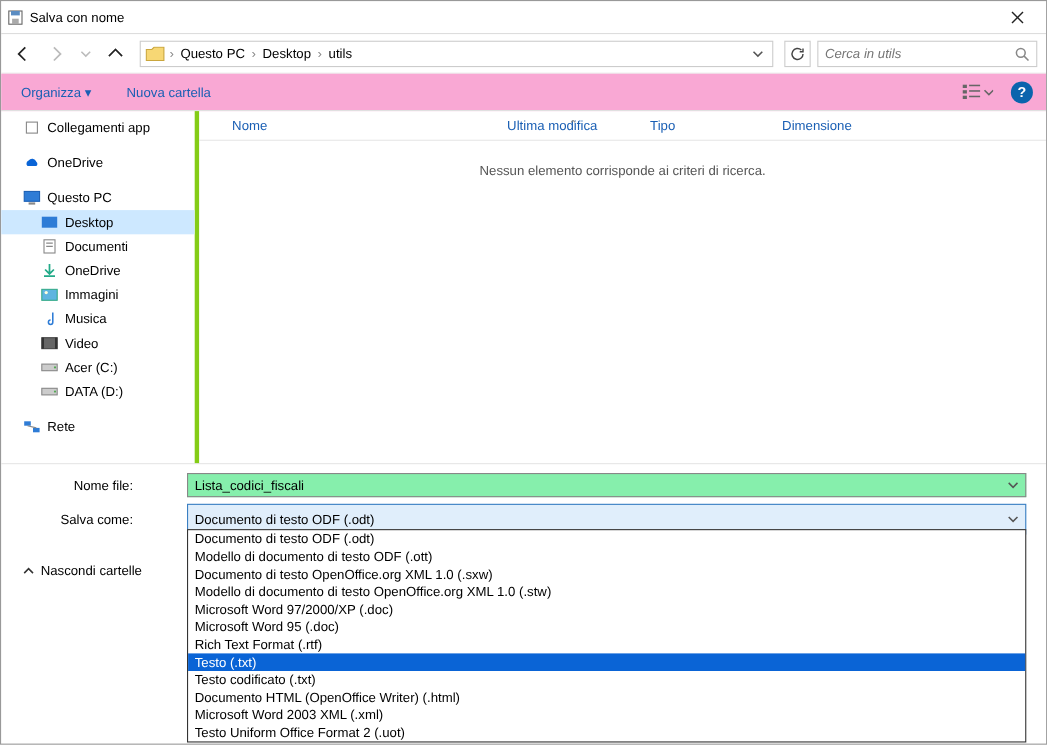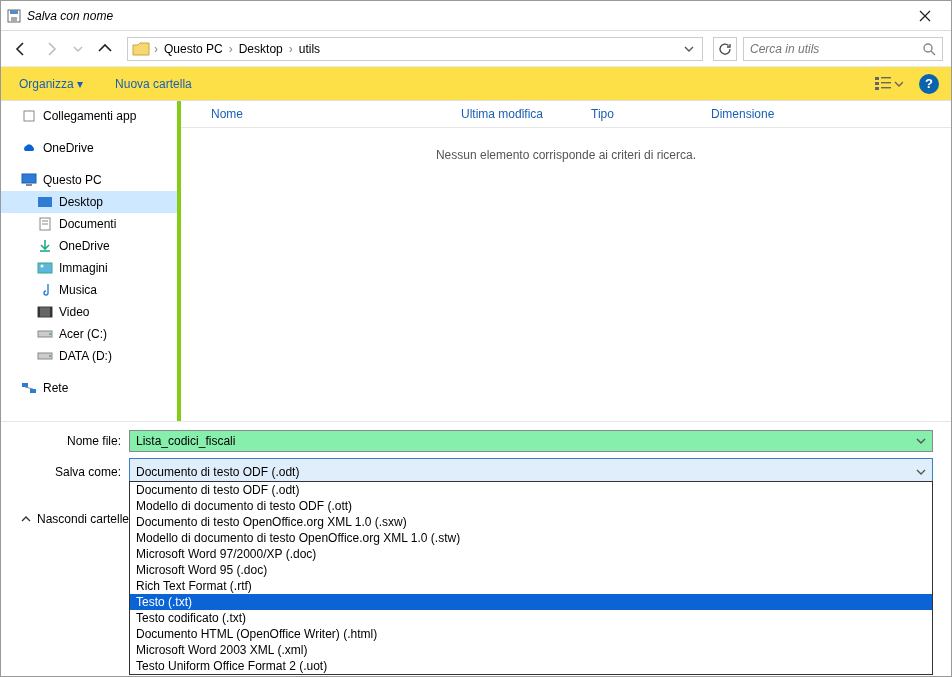--- a/index.html
+++ b/index.html
@@ -15,21 +15,21 @@
       border: 1px solid #999;
     }
     .titlebar {
       height: 30px;
       display: flex;
       align-items: center;
       padding: 0 6px;
       border-bottom: 1px solid #ddd;
     }
     .titlebar .icon-save { margin-right: 6px; }
-    .titlebar .title { flex: 1; font-size: 12px; font-style: italic; }
+    .titlebar .title { flex: 1; font-size: 12px; }
     .titlebar .close-btn {
       width: 40px; height: 28px;
       display: flex; align-items: center; justify-content: center;
       cursor: pointer;
     }
     .navbar {
       height: 36px;
       display: flex;
       align-items: center;
       padding: 0 8px;
@@ -75,21 +75,21 @@
       font-size: 12px;
       font-style: italic;
       color: #888;
     }
     .toolbar {
       height: 34px;
       display: flex;
       align-items: center;
       padding: 0 12px;
       border-bottom: 1px solid #e0e0e0;
-      background: #fde047;
+      background: #f9a8d4;
     }
     .toolbar .tb-item { color: #1a5fb4; cursor: pointer; padding: 4px 6px; }
     .toolbar .tb-sep { width: 20px; }
     .toolbar .spacer { flex: 1; }
     .toolbar .view-icon, .toolbar .help-icon {
       padding: 4px 6px;
       cursor: pointer;
     }
     .help-icon {
       width: 20px; height: 20px;
@@ -147,20 +147,21 @@
       font-size: 12px;
     }
     .bottom {
       padding: 8px 18px;
       border-top: 1px solid #e6e6e6;
     }
     .frow {
       display: flex;
       align-items: center;
       margin-bottom: 6px;
+      gap: 41px;
     }
     .flabel { width: 110px; text-align: right; padding-right: 8px; }
     .finput {
       flex: 1;
       height: 22px;
       border: 1px solid #888;
       padding: 3px 6px;
       font-size: 12px;
       display: flex;
       align-items: center;

